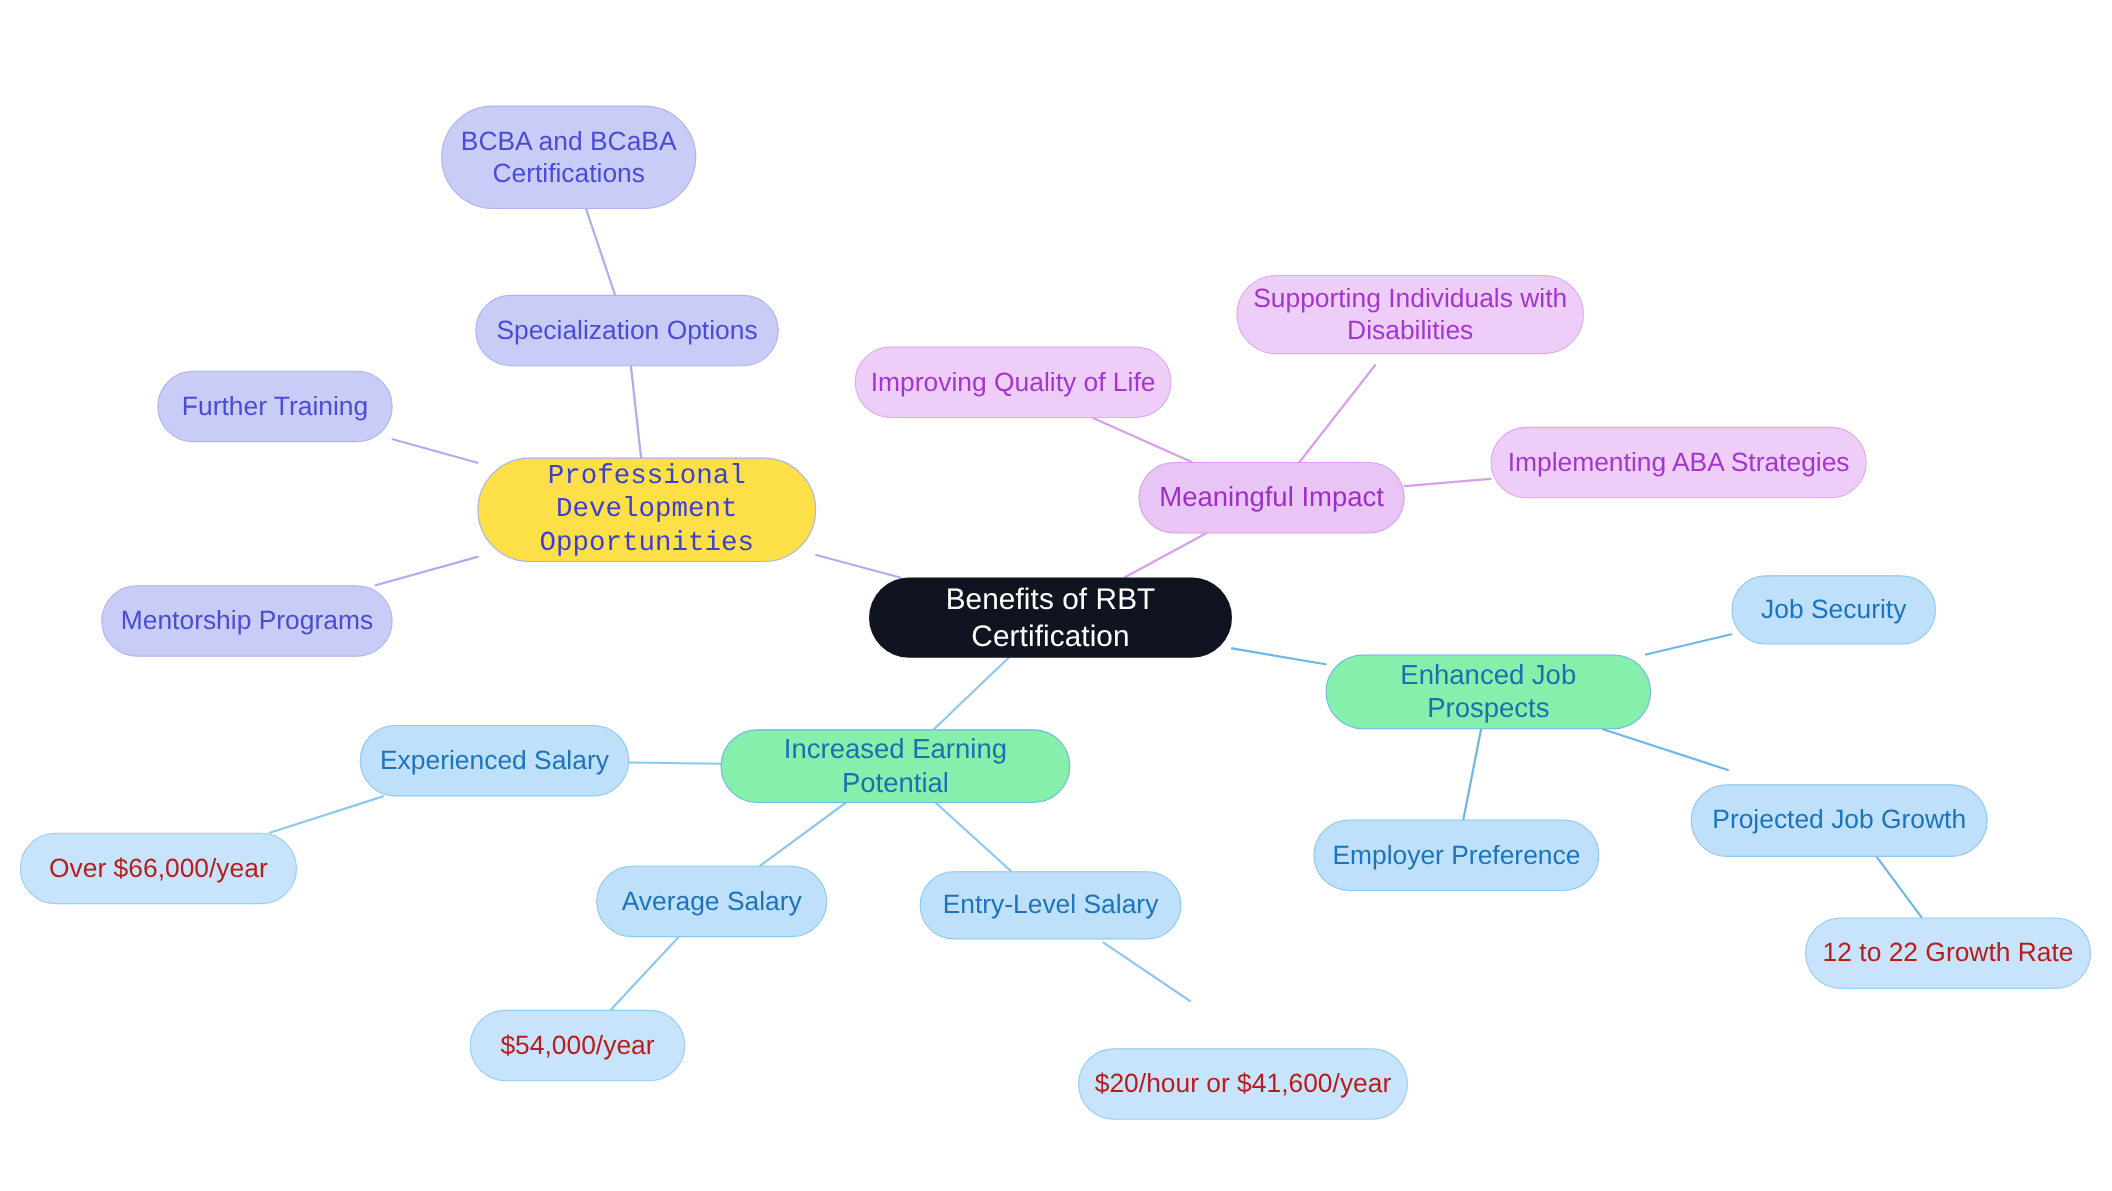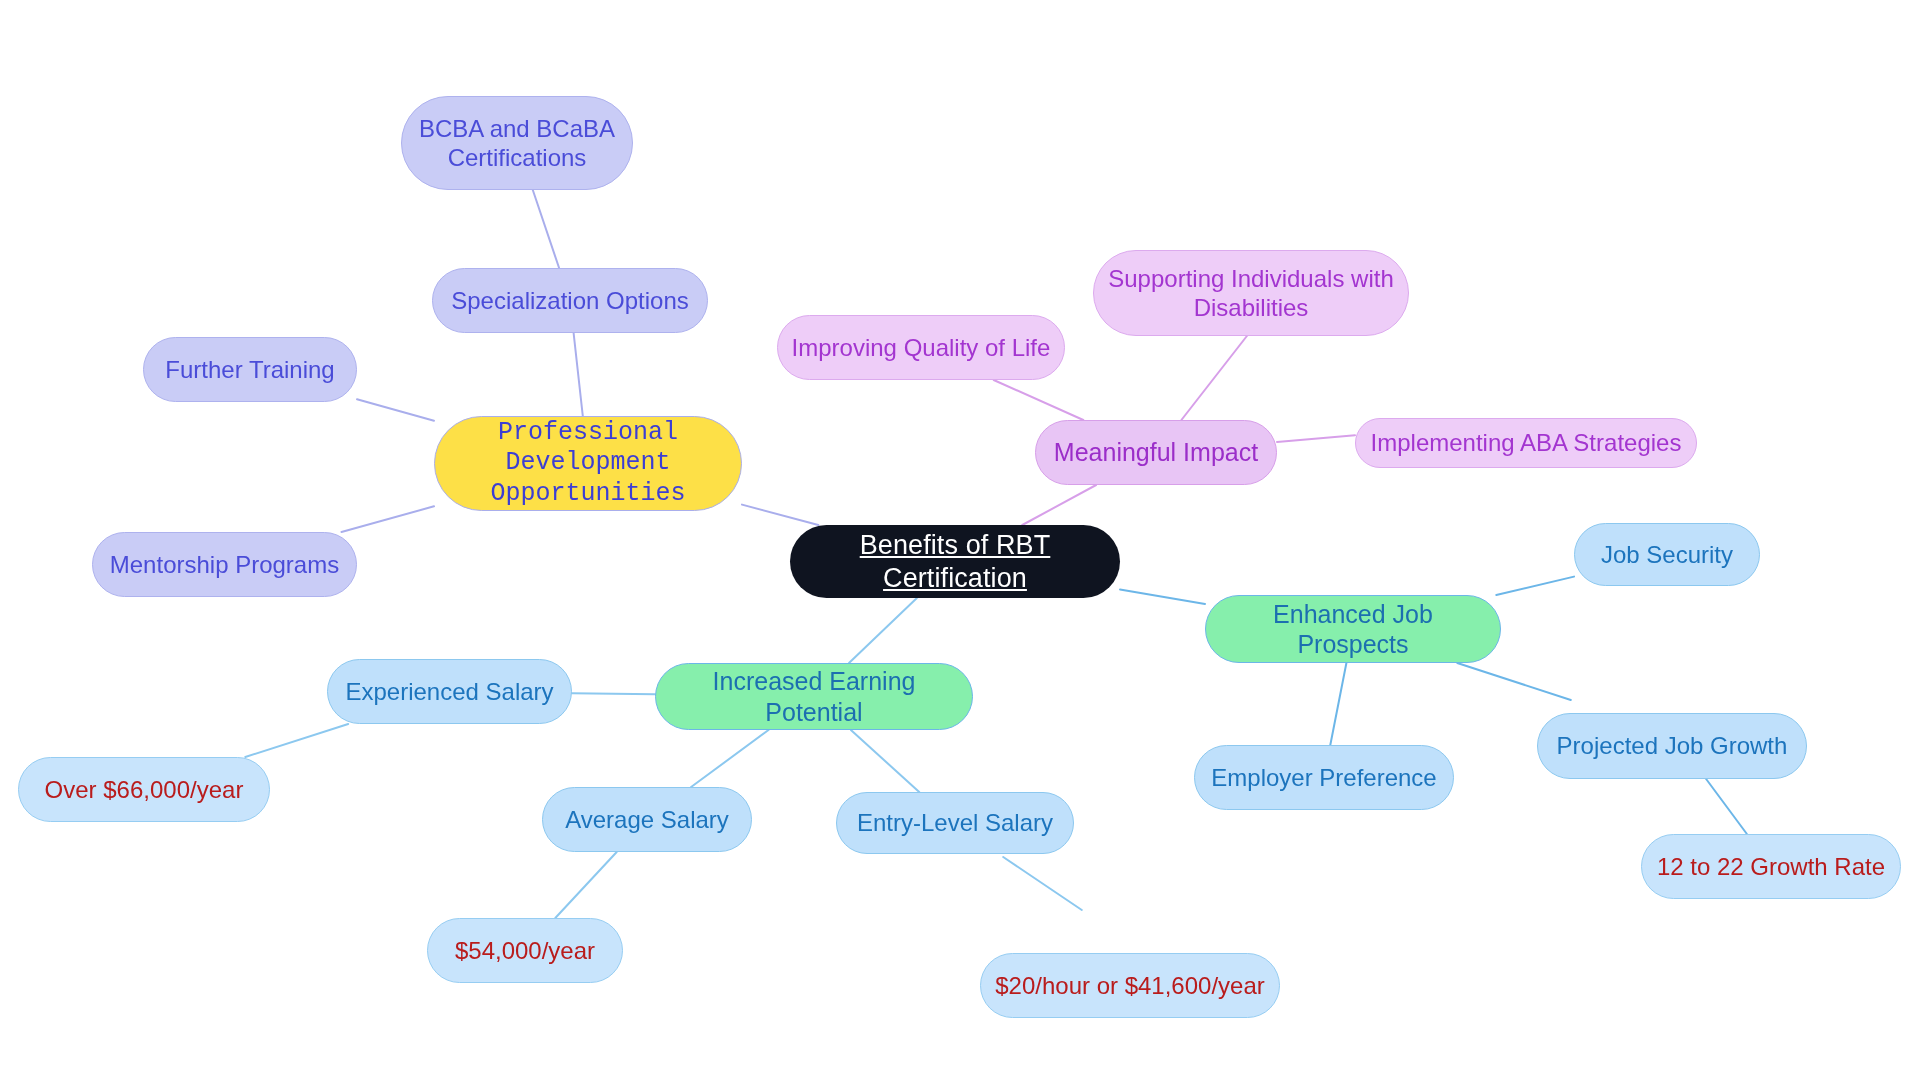--- a/index.html
+++ b/index.html
@@ -39,21 +39,20 @@
     padding: 10px 12px;
     white-space: pre-line;
   }
   .node-root {
     border-radius: 44px;
     border-width: 0;
     background: #0f1420;
     color: #ffffff;
     font-size: 27px;
     letter-spacing: 0.1px;
-    text-decoration: underline;
   }
   .node-branch {
     font-size: 25px;
   }
   .node-leaf {
     font-size: 24px;
   }
   
   .c-purple-branch { background:#fde047; border-color:#a9aeec; color:#3c3ed4;font-family:Liberation Mono, monospace; }
   .c-purple-leaf   { background:#c9ccf6; border-color:#aeb2ee; color:#4a4cd8; }
@@ -96,23 +95,23 @@
       <div class="node node-root" style="left: 790px; top: 525px; width: 330px; height: 73px;">Benefits of RBT Certification</div>
       <div class="node node-branch c-purple-branch" style="left: 434px; top: 416px; width: 308px; height: 95px;">Professional Development
 Opportunities</div>
       <div class="node node-leaf c-purple-leaf" style="left: 432px; top: 268px; width: 276px; height: 65px;">Specialization Options</div>
       <div class="node node-leaf c-purple-leaf" style="left: 401px; top: 96px; width: 232px; height: 94px;">BCBA and BCaBA
 Certifications</div>
       <div class="node node-leaf c-purple-leaf" style="left: 143px; top: 337px; width: 214px; height: 65px;">Further Training</div>
       <div class="node node-leaf c-purple-leaf" style="left: 92px; top: 532px; width: 265px; height: 65px;">Mentorship Programs</div>
       <div class="node node-branch c-pink-branch" style="left: 1035px; top: 420px; width: 242px; height: 65px;">Meaningful Impact</div>
       <div class="node node-leaf c-pink-leaf" style="left: 777px; top: 315px; width: 288px; height: 65px;">Improving Quality of Life</div>
-      <div class="node node-leaf c-pink-leaf" style="left: 1093px; top: 250px; width: 316px; height: 86px;">Supporting Individuals with
+      <div class="node node-leaf c-pink-leaf" style="left: 1124px; top: 250px; width: 316px; height: 72px;">Supporting Individuals with
 Disabilities</div>
-      <div class="node node-leaf c-pink-leaf" style="left: 1355px; top: 388px; width: 342px; height: 50px; margin-top: 30px;">Implementing ABA Strategies</div>
+      <div class="node node-leaf c-pink-leaf" style="left: 1355px; top: 388px; width: 342px; height: 65px;">Implementing ABA Strategies</div>
       <div class="node node-branch c-blue-branch" style="left: 1205px; top: 595px; width: 296px; height: 68px;">Enhanced Job Prospects</div>
       <div class="node node-leaf c-blue-leaf" style="left: 1574px; top: 523px; width: 186px; height: 63px;">Job Security</div>
       <div class="node node-leaf c-blue-leaf" style="left: 1194px; top: 745px; width: 260px; height: 65px;">Employer Preference</div>
       <div class="node node-leaf c-blue-leaf" style="left: 1537px; top: 700px; width: 270px; height: 66px; margin-top: 13px;">Projected Job Growth</div>
       <div class="node node-leaf c-blue-leaf2" style="left: 1641px; top: 834px; width: 260px; height: 65px;">12 to 22 Growth Rate</div>
       <div class="node node-branch c-blue-branch" style="left: 655px; top: 663px; width: 318px; height: 67px;">Increased Earning Potential</div>
       <div class="node node-leaf c-blue-leaf" style="left: 327px; top: 659px; width: 245px; height: 65px;">Experienced Salary</div>
       <div class="node node-leaf c-blue-leaf2" style="left: 18px; top: 757px; width: 252px; height: 65px;">Over $66,000/year</div>
       <div class="node node-leaf c-blue-leaf" style="left: 542px; top: 787px; width: 210px; height: 65px;">Average Salary</div>
       <div class="node node-leaf c-blue-leaf2" style="left: 427px; top: 918px; width: 196px; height: 65px;">$54,000/year</div>

